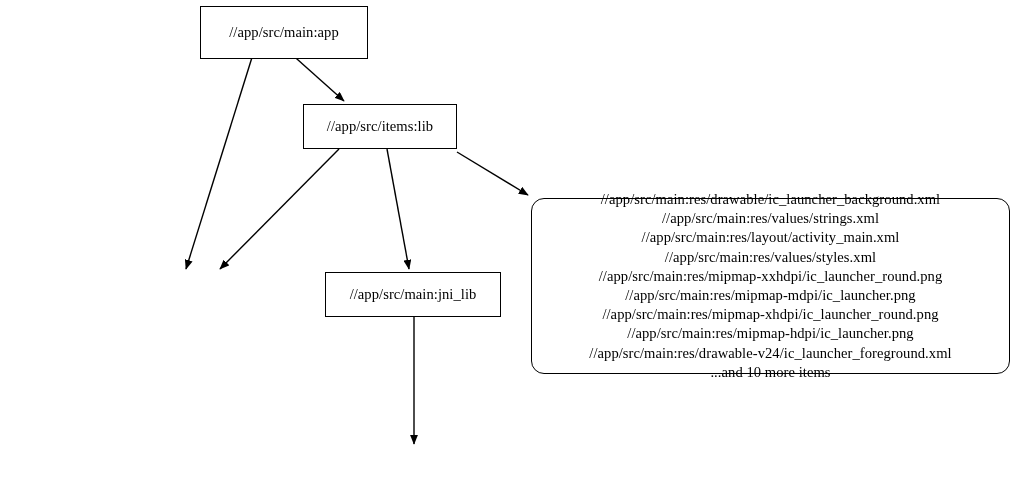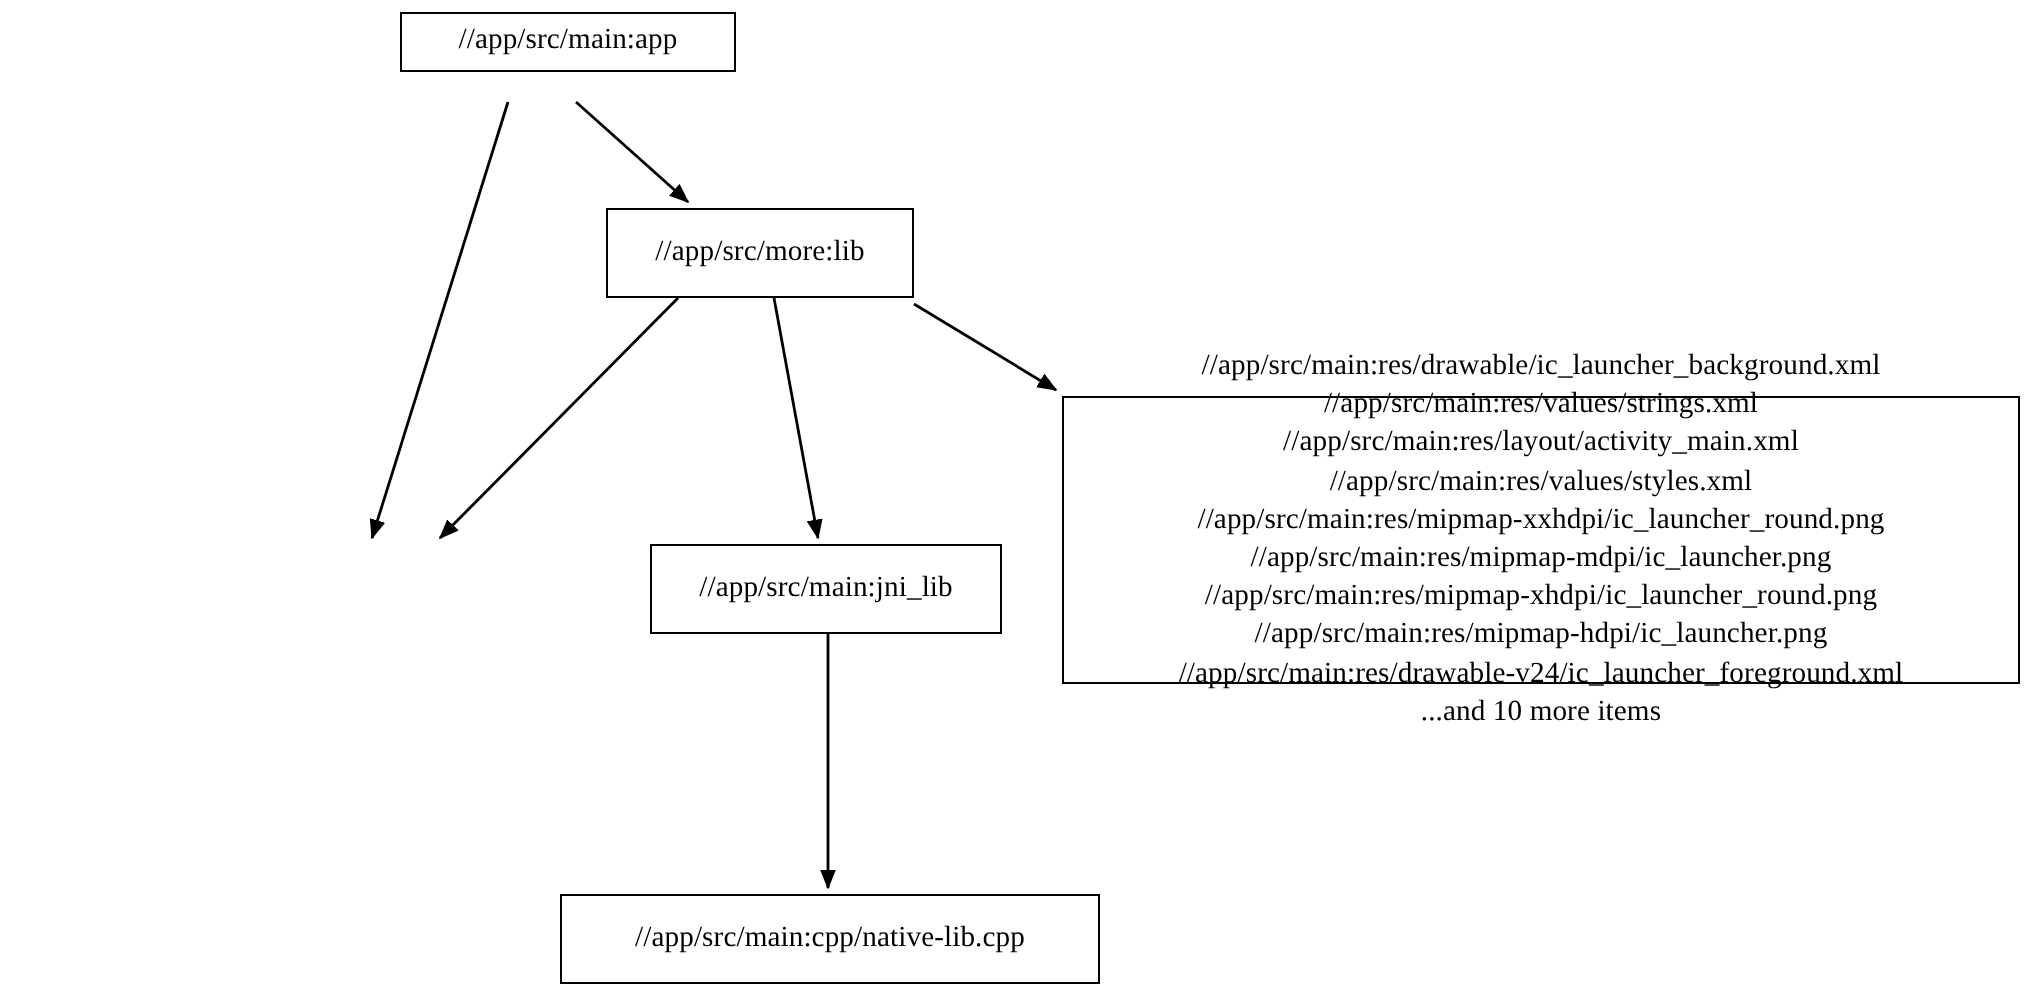--- a/index.html
+++ b/index.html
@@ -63,38 +63,35 @@
 
     <line x1="339" y1="149" x2="220" y2="269" stroke="#000000" stroke-width="1.4" marker-end="url(#arrowhead)"></line>
 
     <line x1="387" y1="149" x2="409" y2="269" stroke="#000000" stroke-width="1.4" marker-end="url(#arrowhead)"></line>
 
     <line x1="457" y1="152" x2="528" y2="195" stroke="#000000" stroke-width="1.4" marker-end="url(#arrowhead)"></line>
 
     <line x1="414" y1="317" x2="414" y2="444" stroke="#000000" stroke-width="1.4" marker-end="url(#arrowhead)"></line>
   </svg>
 
-  <div class="node" id="node-app" style="left:200px; top:6px; width:168px; height:30px;">
+  <div class="node" id="node-app" style="left:200px; top:6px; width:168px; height:53px;">
     <span class="node-label">//app/src/main:app</span>
   </div>
 
   <div class="node" id="node-lib" style="left:303px; top:104px; width:154px; height:45px;">
-    <span class="node-label">//app/src/more:lib</span>
+    <span class="node-label">//app/src/items:lib</span>
   </div>
 
 
   <div class="node" id="node-jni-lib" style="left:325px; top:272px; width:176px; height:45px;">
     <span class="node-label">//app/src/main:jni_lib</span>
   </div>
 
-  <div class="node" id="node-native-lib" style="left:280px; top:447px; width:270px; height:45px;">
-    <span class="node-label">//app/src/main:cpp/native-lib.cpp</span>
-  </div>
 
-  <div class="node" id="node-resources" style="left:531px; top:198px; width:479px; height:144px;">
+  <div class="node" id="node-resources" style="left:531px; top:198px; width:479px; height:176px;border-radius:13px;">
     <span class="node-label">//app/src/main:res/drawable/ic_launcher_background.xml
 //app/src/main:res/values/strings.xml
 //app/src/main:res/layout/activity_main.xml
 //app/src/main:res/values/styles.xml
 //app/src/main:res/mipmap-xxhdpi/ic_launcher_round.png
 //app/src/main:res/mipmap-mdpi/ic_launcher.png
 //app/src/main:res/mipmap-xhdpi/ic_launcher_round.png
 //app/src/main:res/mipmap-hdpi/ic_launcher.png
 //app/src/main:res/drawable-v24/ic_launcher_foreground.xml
 ...and 10 more items</span>

